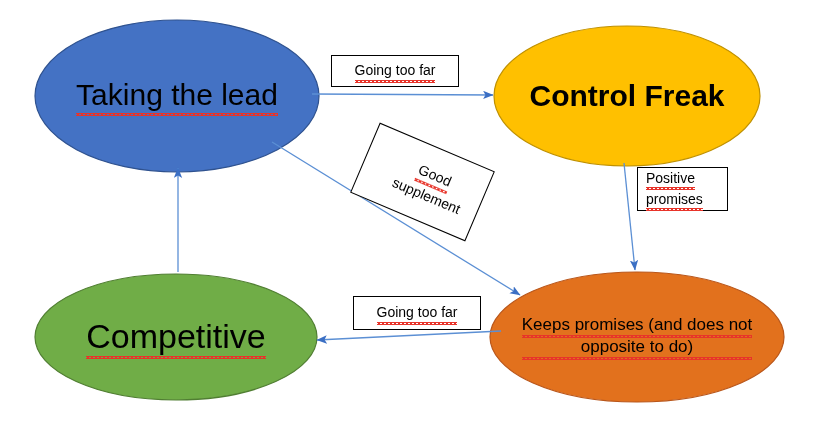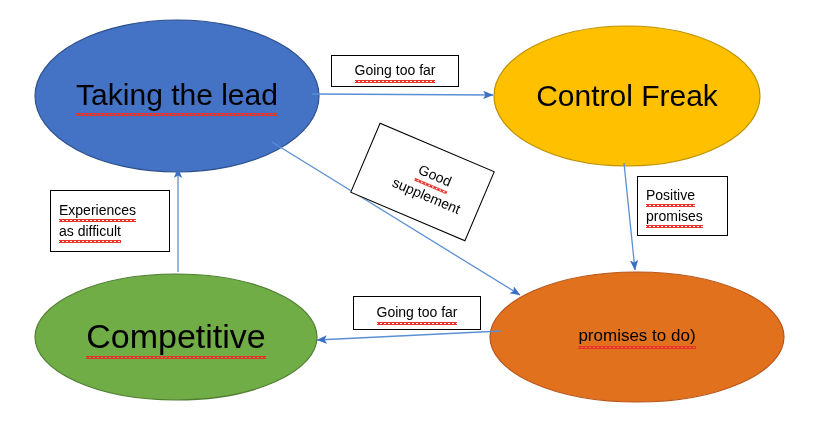--- a/index.html
+++ b/index.html
@@ -108,54 +108,51 @@
     <line x1="501" y1="331" x2="317" y2="340" stroke="#5B8FD4" stroke-width="1.3" marker-end="url(#ah)"></line>
     <line x1="178" y1="272" x2="178" y2="168" stroke="#5B8FD4" stroke-width="1.3" marker-end="url(#ah)"></line>
   </svg>
 
   <div class="node-label" style="left:35px; top:20px; width:284px; height:152px; font-size:30px;">
     <div>
       <span class="ln sq">Taking the lead</span>
     </div>
   </div>
 
-  <div class="node-label" style="left:494px; top:26px; width:266px; height:140px; font-size:30px;">
+  <div class="node-label" style="left:494px; top:26px; width:266px; height:140px; font-size:30px;font-weight:bold;">
     <div>
       <span class="ln">Control Freak</span>
     </div>
   </div>
 
   <div class="node-label" style="left:35px; top:274px; width:282px; height:126px; font-size:34px;">
     <div>
       <span class="ln sq">Competitive</span>
     </div>
   </div>
 
   <div class="node-label" style="left:490px; top:272px; width:294px; height:130px; font-size:17px;">
     <div>
-      <span class="ln sq">promises to do)</span>
+      <span class="ln sq">Keeps promises (and does not</span>
+      <span class="ln sq">opposite to do)</span>
     </div>
   </div>
 
   <div class="callout center" id="box-going-too-far-top" style="left:331px; top:55px; width:128px; height:32px;">
     <span class="ln sq">Going too far</span>
   </div>
 
   <div class="callout center" id="box-good-supplement" style="left:360px; top:144px; width:125px; height:76px;">
     <span class="ln sq">Good</span>
     <span class="ln">supplement</span>
   </div>
 
-  <div class="callout left" id="box-positive-opposite" style="left:637px; top:176px; width:91px; height:60px;justify-content:center;">
+  <div class="callout left" id="box-positive-opposite" style="left:637px; top:167px; width:91px; height:44px;justify-content:center;">
     <span class="ln sq">Positive</span>
     <span class="ln sq">promises</span>
   </div>
 
-  <div class="callout left" id="box-experiences-as-difficult" style="left:50px; top:190px; width:120px; height:62px;">
-    <span class="ln sq">Experiences</span>
-    <span class="ln sq">as difficult</span>
-  </div>
 
   <div class="callout center" id="box-going-too-far-bottom" style="left:353px; top:296px; width:128px; height:34px;">
     <span class="ln sq">Going too far</span>
   </div>
 
 </div>
 
 </body></html>

